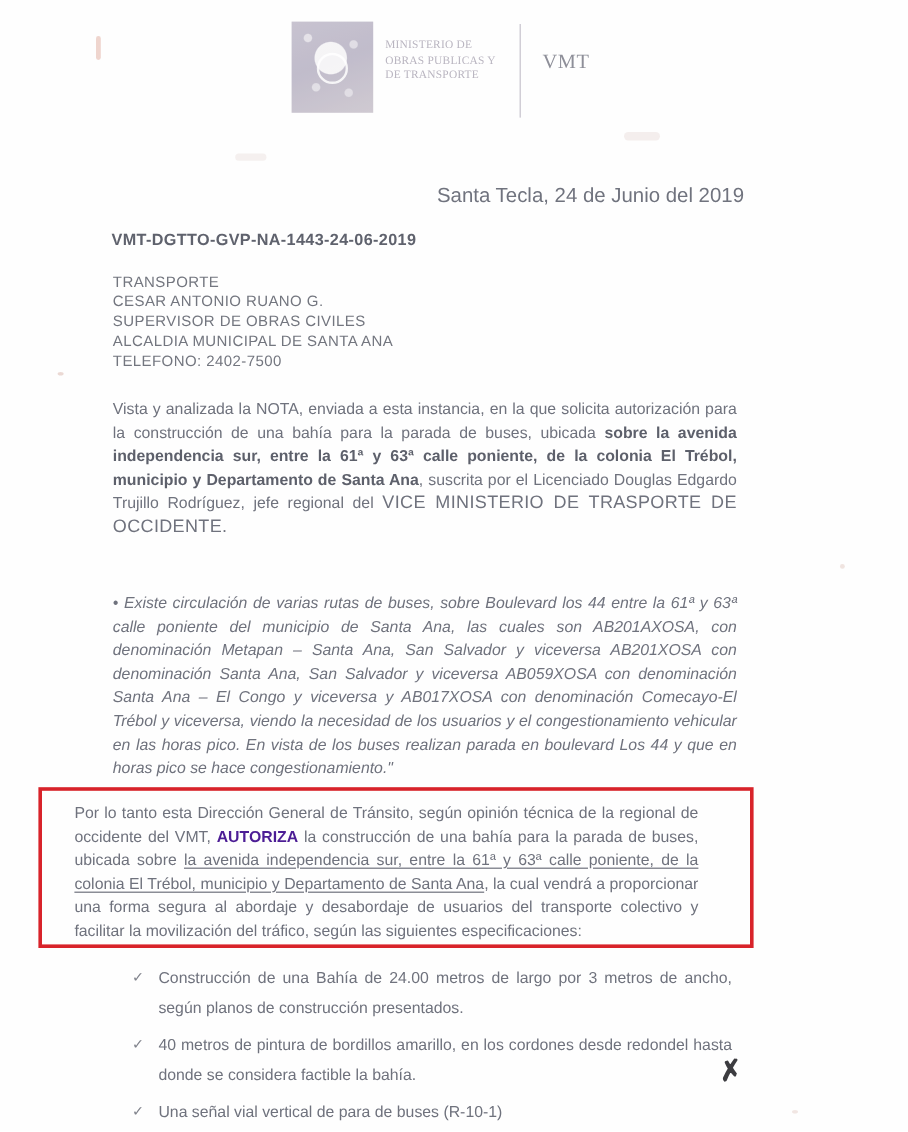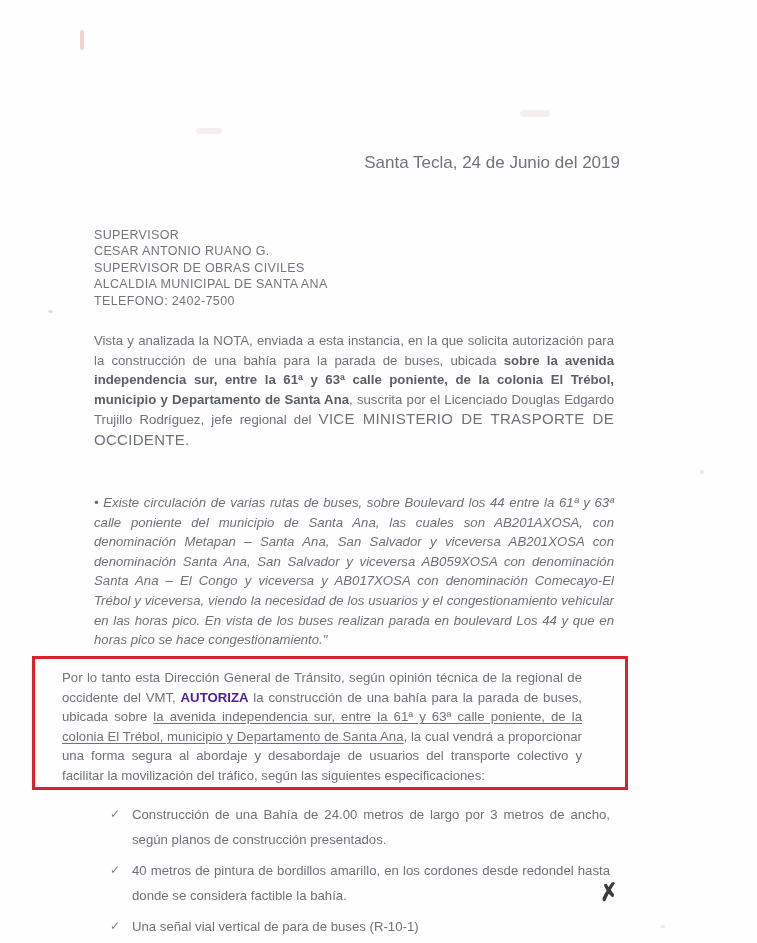--- a/index.html
+++ b/index.html
@@ -214,26 +214,37 @@
 
 <div class="page">
 
   <div class="speck speck-a"></div>
   <div class="speck speck-b"></div>
   <div class="speck speck-c"></div>
   <div class="speck speck-d"></div>
   <div class="speck speck-e"></div>
   <div class="speck speck-f"></div>
 
+  <div class="letterhead">
+    <div class="emblem"></div>
+    <div class="ministry-text">
+      <div>MINISTERIO DE</div>
+      <div>OBRAS PUBLICAS Y</div>
+      <div>DE TRANSPORTE</div>
+    </div>
+    <div class="divider"></div>
+    <div class="vmt">VMT</div>
+  </div>
 
   <div class="date-line">Santa Tecla, 24 de Junio del 2019</div>
 
+  <div class="ref">VMT-DGTTO-GVP-NA-1443-24-06-2019</div>
 
   <div class="recipient">
-    <div>SUPERVISOR</div>
+    <div>TRANSPORTE</div>
     <div>CESAR ANTONIO RUANO G.</div>
     <div>SUPERVISOR DE OBRAS CIVILES</div>
     <div>ALCALDIA MUNICIPAL DE SANTA ANA</div>
     <div>TELEFONO: 2402-7500</div>
   </div>
 
   <div class="body-block p1">
     <span>Vista y analizada la NOTA, enviada a esta instancia, en la que solicita autorización para la construcción de una bahía para la parada de buses, ubicada </span><b>sobre la avenida independencia sur, entre la 61ª y 63ª calle poniente, de la colonia El Trébol, municipio y Departamento de Santa Ana</b><span>, suscrita por el Licenciado Douglas Edgardo Trujillo Rodríguez, jefe regional del </span><span class="smallcaps">VICE MINISTERIO DE TRASPORTE DE OCCIDENTE.</span>
   </div>
 

